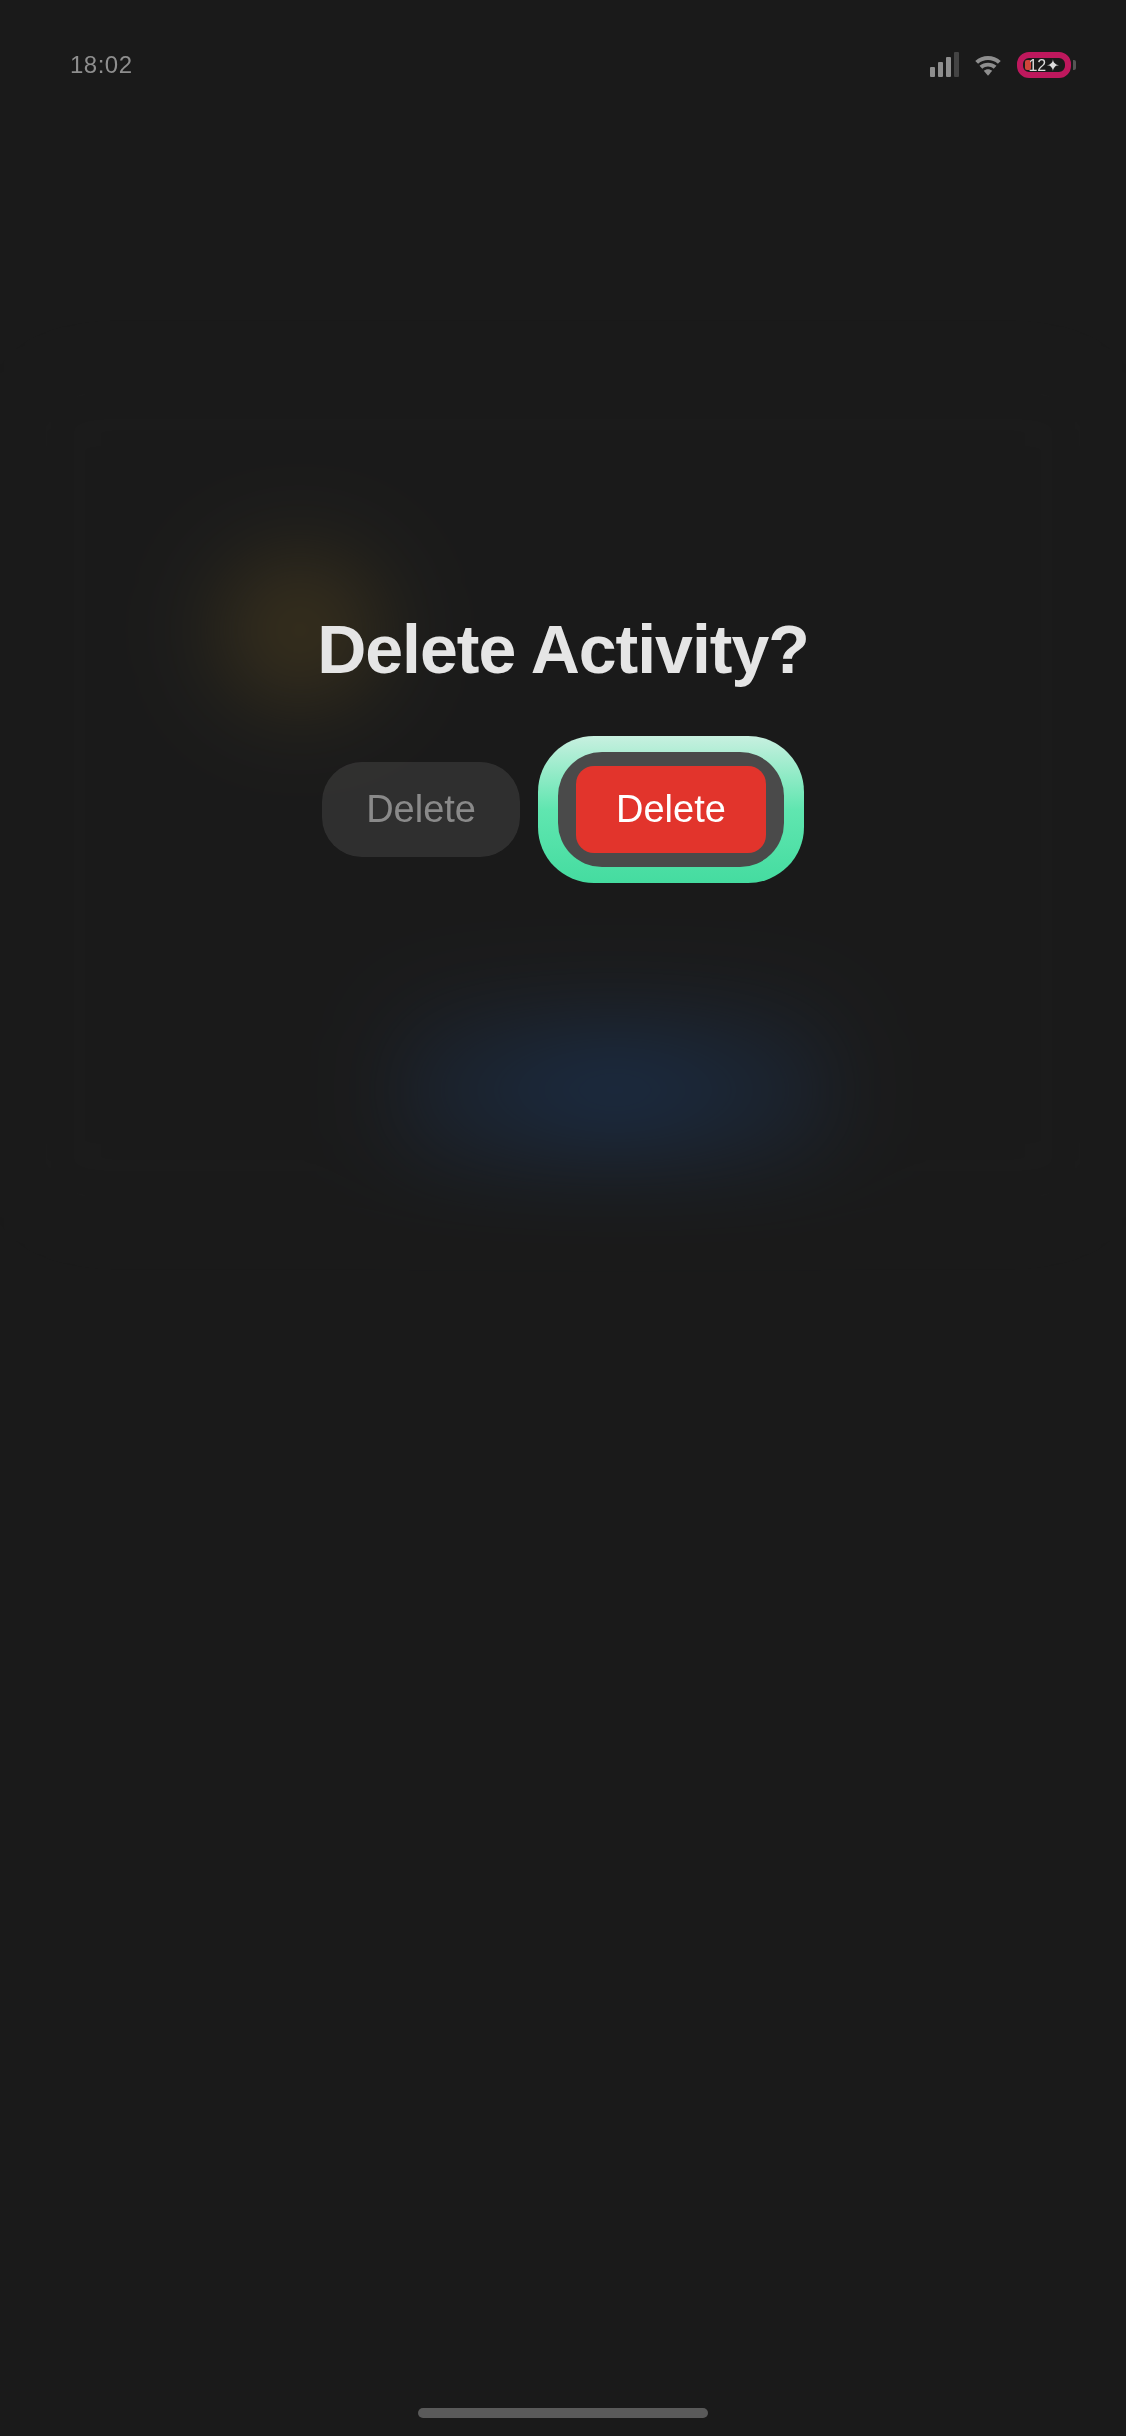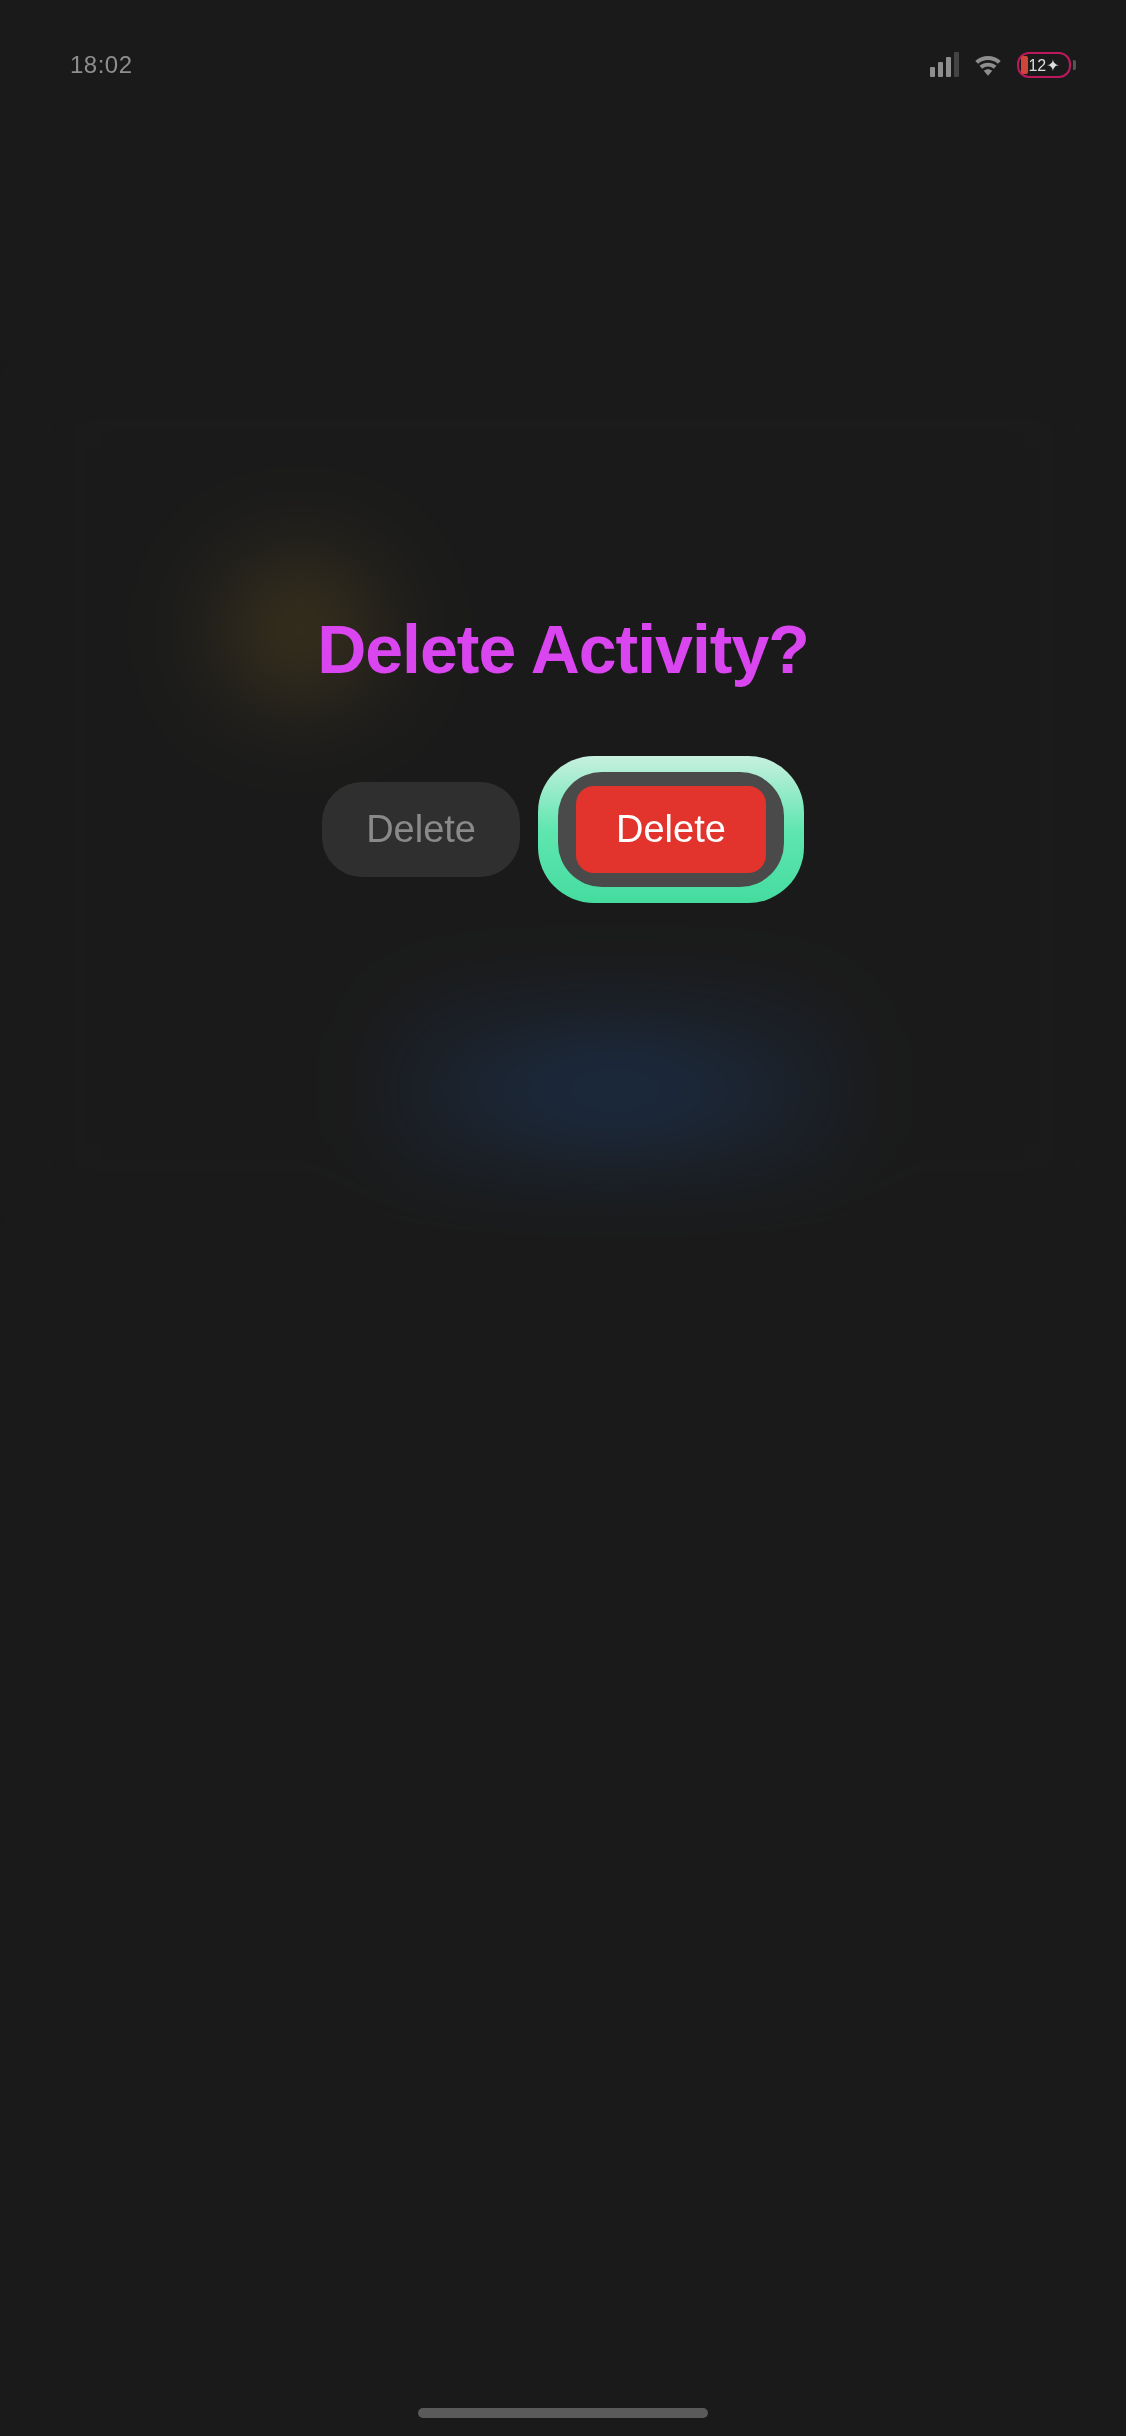--- a/index.html
+++ b/index.html
@@ -68,21 +68,21 @@
     
     .battery-container {
       display: flex;
       align-items: center;
       gap: 2px;
     }
     
     .battery-icon {
       width: 54px;
       height: 26px;
-      border: 2px solid #be185d;
+      border: 6px solid #be185d;
       border-radius: 12px;
       position: relative;
       display: flex;
       align-items: center;
       padding: 2px;
     }
     
     .battery-fill {
       height: 100%;
       width: 16%;
@@ -163,22 +163,22 @@
       right: 0;
       display: flex;
       flex-direction: column;
       align-items: center;
       z-index: 10;
     }
     
     .dialog-title {
       font-size: 68px;
       font-weight: 700;
-      color: #d946ef;
-      margin-bottom: 68px;
+      color: #e5e5e5;
+      margin-bottom: 48px;
       letter-spacing: -1px;
     }
     
     .dialog-message {
       font-size: 40px;
       font-weight: 400;
       color: #888;
       text-align: center;
       line-height: 1.5;
       margin-bottom: 54px;

